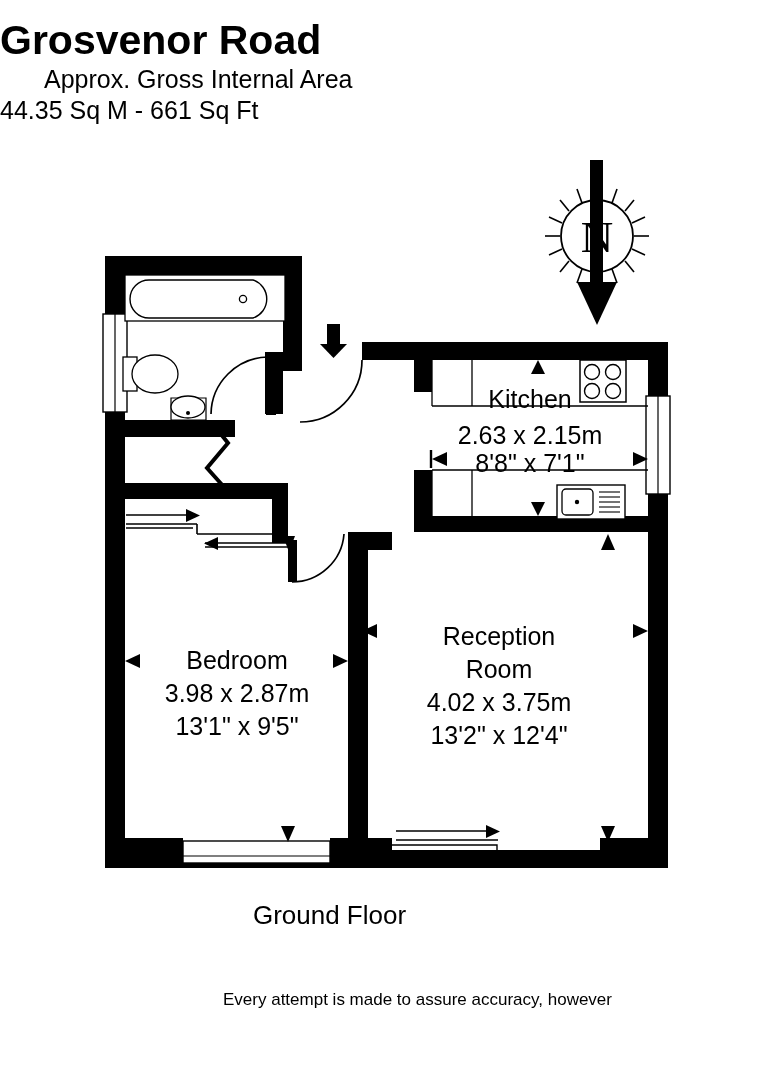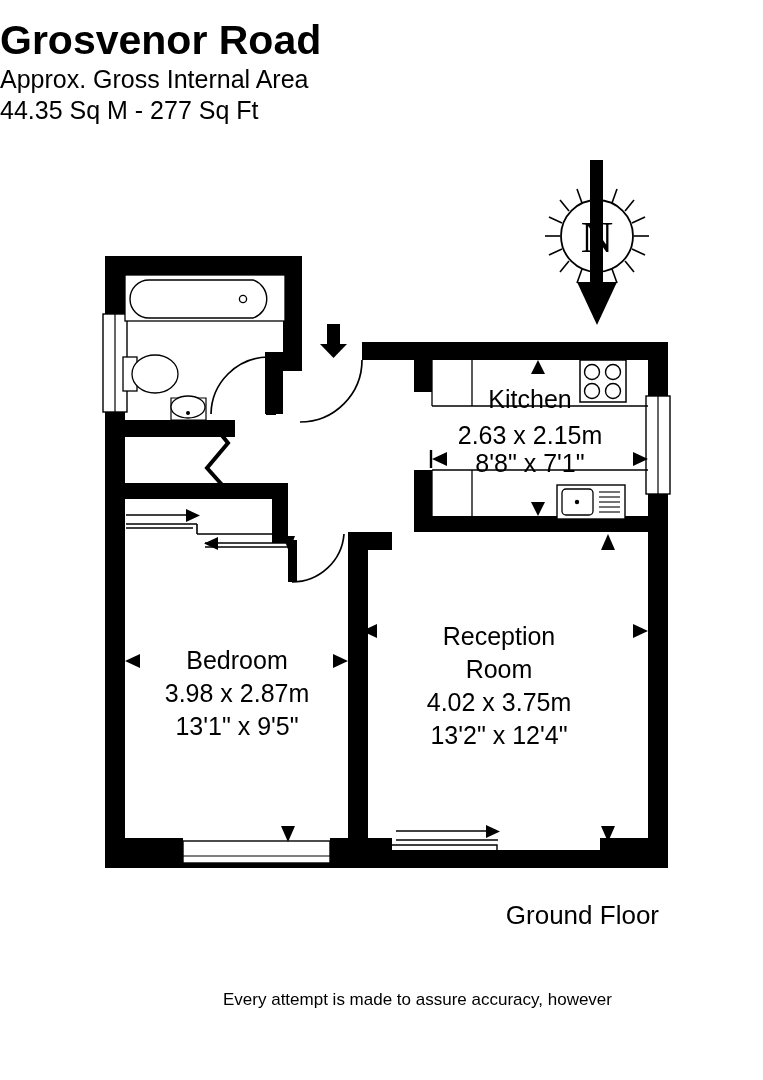--- a/index.html
+++ b/index.html
@@ -32,33 +32,34 @@
   .title {
     font-size: 41px;
     font-weight: bold;
     letter-spacing: 0px;
     line-height: 48px;
   }
   .subtitle {
     font-size: 25px;
     line-height: 31px;
     font-weight: normal;
+    padding-left: 44px;
   }
   .subtitle2 {
     font-size: 25px;
     line-height: 31px;
     font-weight: normal;
   }
   
   .floor-label {
     position: absolute;
     top: 900px;
     left: 0;
     width: 659px;
-    text-align: right;
+    text-align: center;
     font-size: 26px;
   }
   
   .footer {
     position: absolute;
     top: 988px;
     left: 0;
     width: 763px;
     text-align: center;
     font-size: 17px;
@@ -90,21 +91,21 @@
   }
 </style>
 </head>
 <body>
 
 <div class="page">
 
   <div class="header">
     <div class="title">Grosvenor Road</div>
     <div class="subtitle">Approx. Gross Internal Area</div>
-    <div class="subtitle2">44.35 Sq M  -  277 Sq Ft</div>
+    <div class="subtitle2">44.35 Sq M  -  661 Sq Ft</div>
   </div>
 
   <svg class="plan" viewBox="0 0 763 1080">
 
     <g>
 
       <g stroke="#000" stroke-width="1.6">
         <line x1="597" y1="185" x2="597" y2="200"></line>
         <line x1="617" y1="189" x2="612" y2="203"></line>
         <line x1="634" y1="200" x2="625" y2="211"></line>

